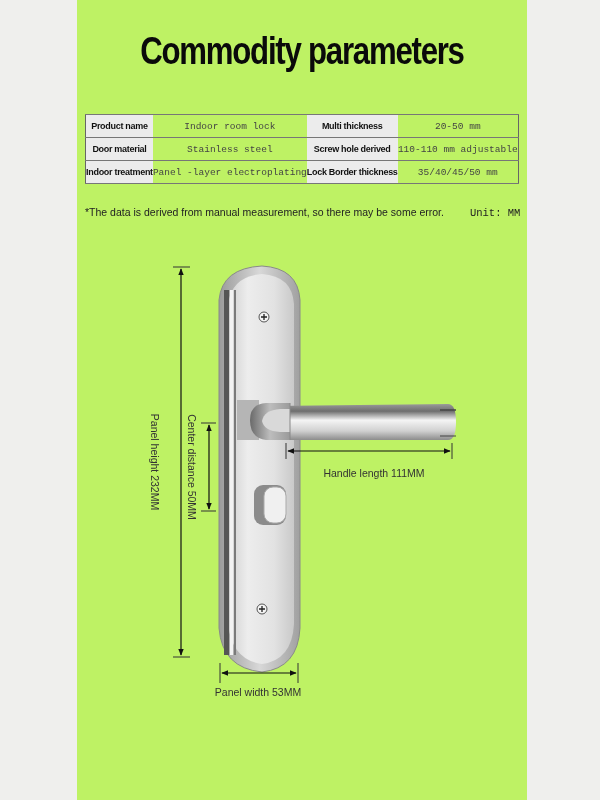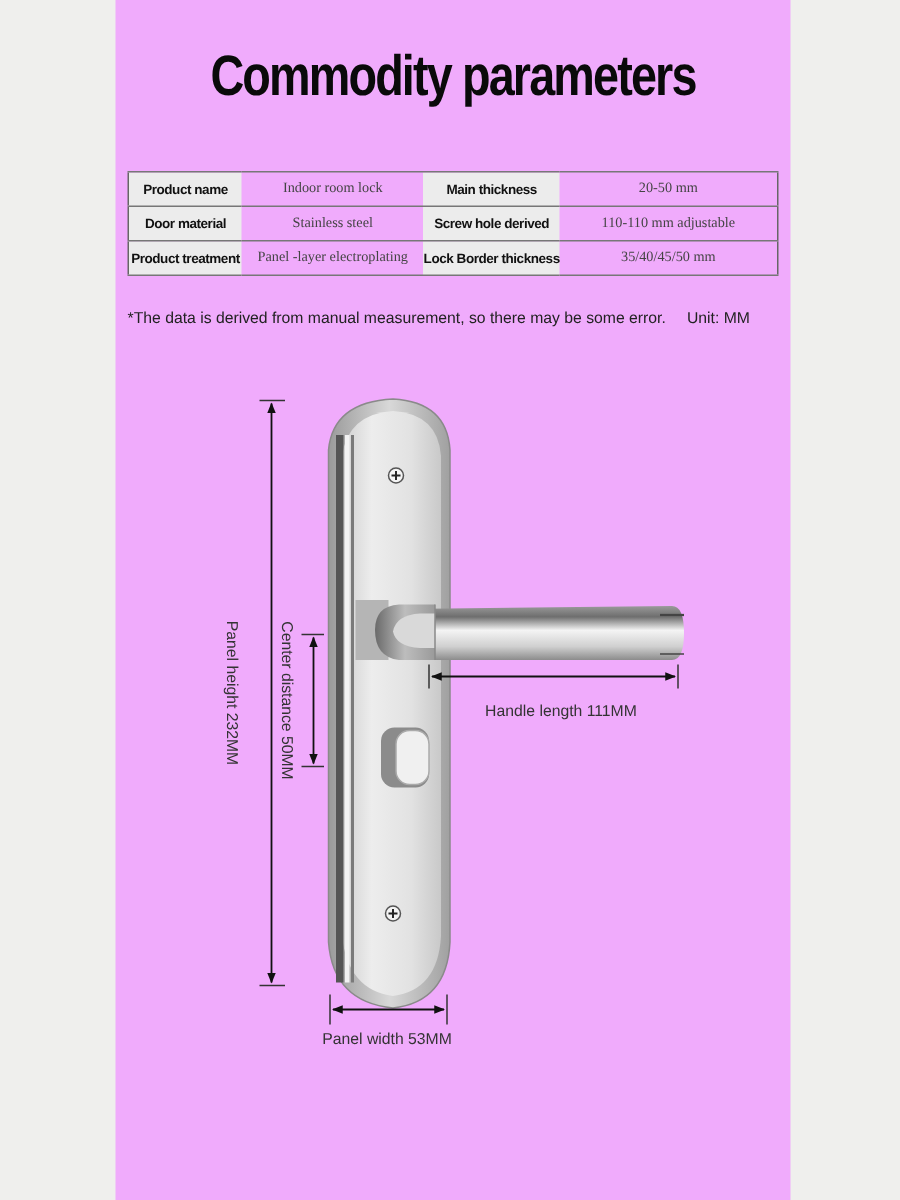--- a/index.html
+++ b/index.html
@@ -4,21 +4,21 @@
 <style>
   html, body { margin: 0; padding: 0; }
   body {
     width: 600px; height: 800px; overflow: hidden;
     background: #efefed;
     font-family: "DejaVu Sans", "Liberation Sans", sans-serif;
     position: relative;
   }
   .sheet {
     position: absolute; left: 77px; top: 0; width: 450px; height: 800px;
-    background: #f0abfc;
+    background: #bef264;
   }
   .title {
     position: absolute; left: 0; top: 30px; width: 450px; text-align: center;
     font-family: "Liberation Sans", sans-serif;
     font-weight: bold; font-size: 38px; letter-spacing: -1.5px;
     color: #0a0a0a;
     transform: scaleX(0.82); transform-origin: center;
   }
   table.params {
     position: absolute; left: 8px; top: 114px; width: 434px;
@@ -31,51 +31,51 @@
   }
   td.lbl {
     background: #ececec; font-family: "Liberation Sans", sans-serif;
     font-weight: bold; color: #111; font-size: 9px; letter-spacing: -0.3px;
     transform-origin: center;
   }
   td.c1 { width: 76px; }
   td.c2 { width: 126px; }
   td.c3 { width: 74px; }
   td.c4 { width: 158px; }
-  td.val { font-family: Liberation Serif, serif; font-size: 9.5px; color: #444; }
+  td.val { font-family: Liberation Mono, monospace; font-size: 9.5px; color: #444; }
   .note {
     position: absolute; left: 8px; top: 206px; width: 440px;
     font-family: "Liberation Sans", sans-serif; font-size: 10.5px; color: #222;
   }
-  .note .unit { margin-left: 14px; }
+  .note .unit { margin-left: 26px; font-family: Liberation Mono, monospace; }
   .drawing { position: absolute; left: 0; top: 0; }
   .dimtxt { font-family: "Liberation Sans", sans-serif; font-size: 10.5px; fill: #333; }
 </style>
 </head>
 <body>
 
 <div class="sheet">
   <div class="title">Commodity parameters</div>
 
   <table class="params">
     <tbody>
         <tr>
       <td class="lbl c1">Product name</td>
       <td class="val c2">Indoor room lock</td>
-      <td class="lbl c3">Main thickness</td>
+      <td class="lbl c3">Multi thickness</td>
       <td class="val c4">20-50 mm</td>
     </tr>
     <tr>
       <td class="lbl c1">Door material</td>
       <td class="val c2">Stainless steel</td>
       <td class="lbl c3">Screw hole derived</td>
       <td class="val c4">110-110 mm adjustable</td>
     </tr>
     <tr>
-      <td class="lbl c1">Product treatment</td>
+      <td class="lbl c1">Indoor treatment</td>
       <td class="val c2">Panel -layer electroplating</td>
       <td class="lbl c3">Lock Border thickness</td>
       <td class="val c4">35/40/45/50 mm</td>
     </tr>
   </tbody>
     </table>
 
   <div class="note">
     <span>*The data is derived from manual measurement, so there may be some error.</span><span class="unit">Unit: MM</span>
   </div>

